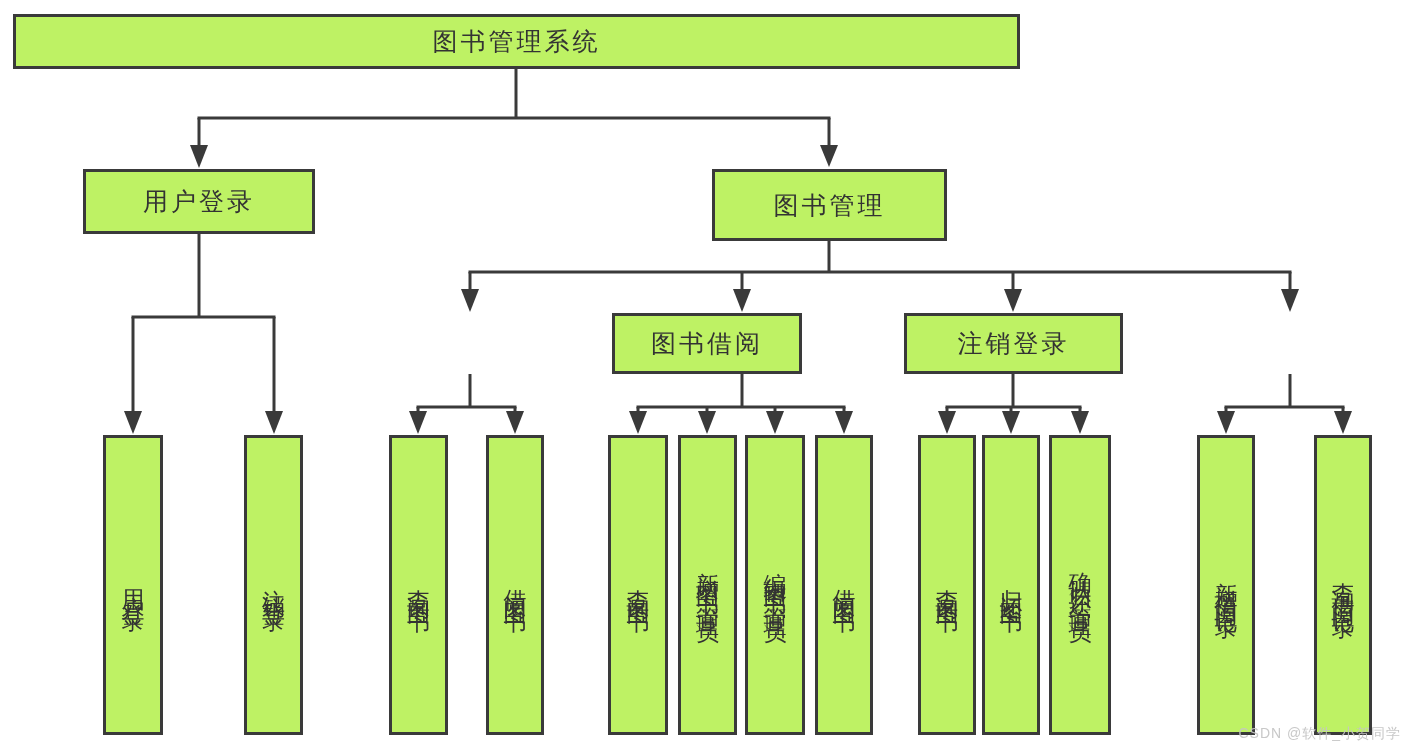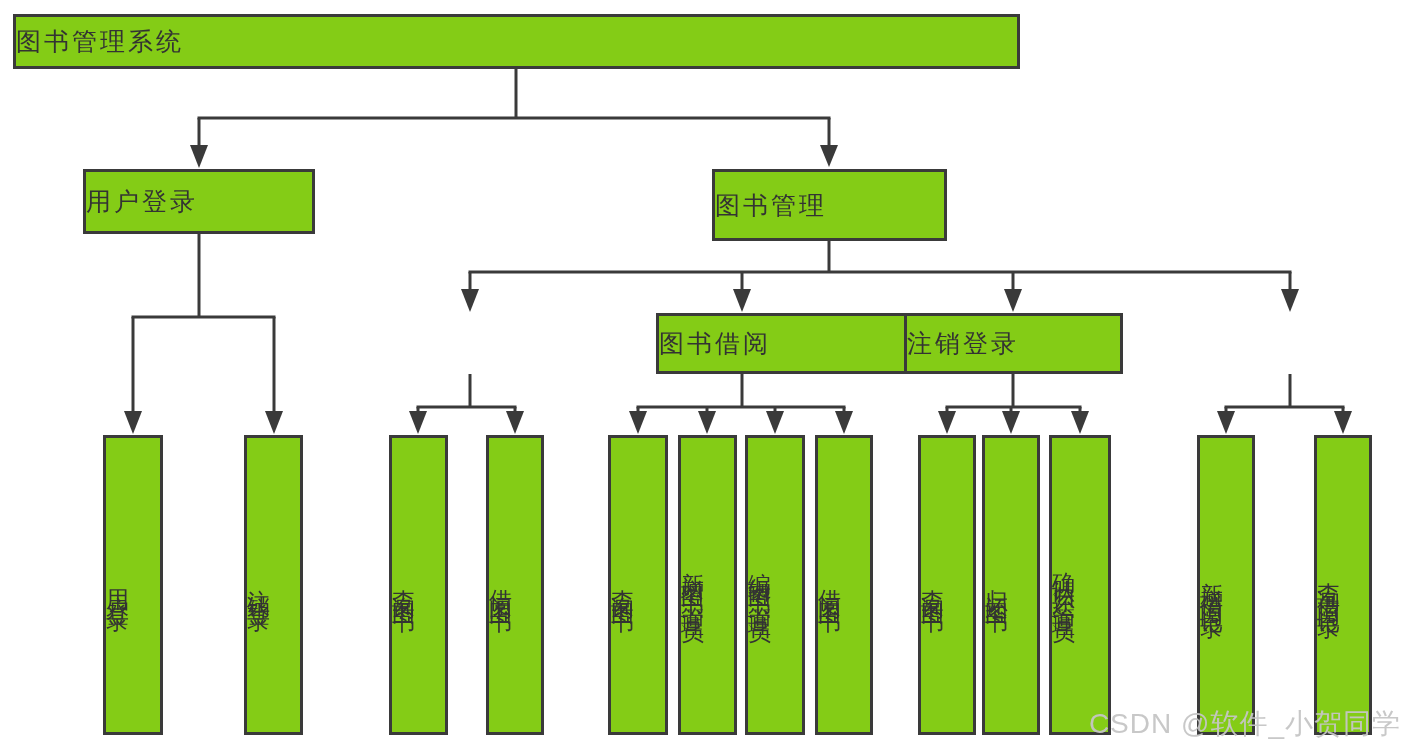--- a/index.html
+++ b/index.html
@@ -13,45 +13,45 @@
   }
   svg.wires {
     position: absolute;
     left: 0; top: 0;
     width: 1405px; height: 747px;
   }
   .node {
     position: absolute;
     box-sizing: border-box;
     border: 3px solid #3a3a3a;
-    background: #84cc16;
+    background: #bef264;
     display: flex;
     align-items: center;
-    justify-content: flex-start;
+    justify-content: center;
     color: #333333;
   }
   .node.h span {
     font-size: 25px;
     letter-spacing: 3px;
     white-space: nowrap;
     color: #333333;
   }
   .node.leaf span {
     writing-mode: vertical-rl;
     text-orientation: mixed;
     font-size: 23px;
     letter-spacing: 7px;
     line-height: 1;
     color: #333333;
   }
   .watermark {
     position: absolute;
     right: 4px;
     bottom: 4px;
-    font-size: 28px;
+    font-size: 14px;
     color: rgba(197, 197, 197, 0.95);
     letter-spacing: 1px;
     white-space: nowrap;
     z-index: 5;
   }
 </style>
 </head>
 <body>
 
 <div class="canvas">
@@ -129,21 +129,21 @@
     <span>图书管理系统</span>
   </div>
 
   <div class="node h" style="left:83px; top:169px; width:232px; height:65px;">
     <span>用户登录</span>
   </div>
   <div class="node h" style="left:712px; top:169px; width:235px; height:72px;">
     <span>图书管理</span>
   </div>
 
-  <div class="node h" style="left:656px; top:313px; width:258px; height:61px;font-family:Liberation Serif, serif;">
+  <div class="node h" style="left:612px; top:313px; width:190px; height:61px;font-family:Liberation Serif, serif;">
     <span>图书借阅</span>
   </div>
   <div class="node h" style="left:904px; top:313px; width:219px; height:61px;">
     <span>注销登录</span>
   </div>
 
   <div class="node leaf" style="left:103px; top:435px; width:60px; height:300px;">
     <span>用户登录</span>
   </div>
   <div class="node leaf" style="left:244px; top:435px; width:59px; height:300px;">

